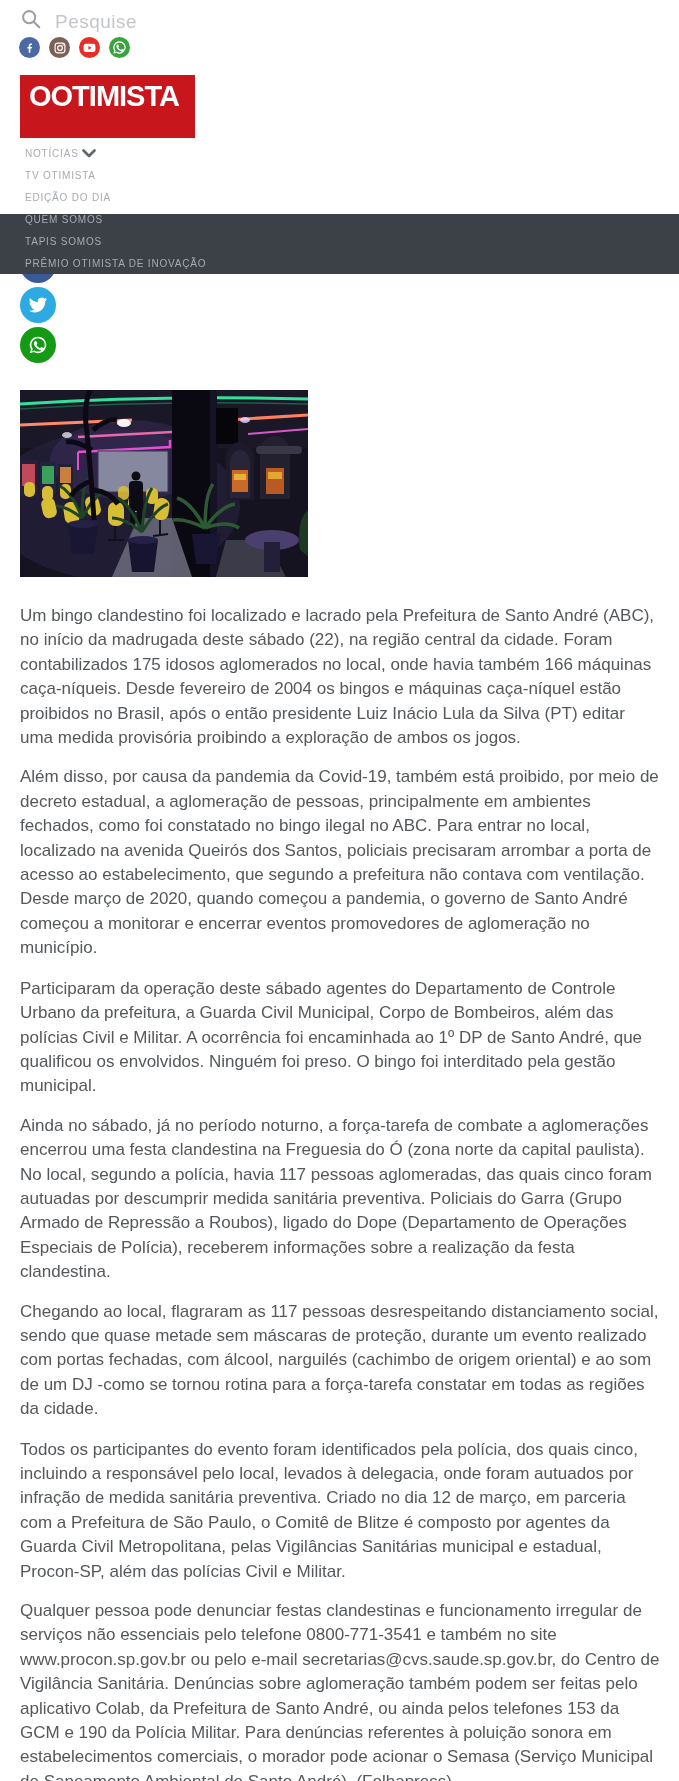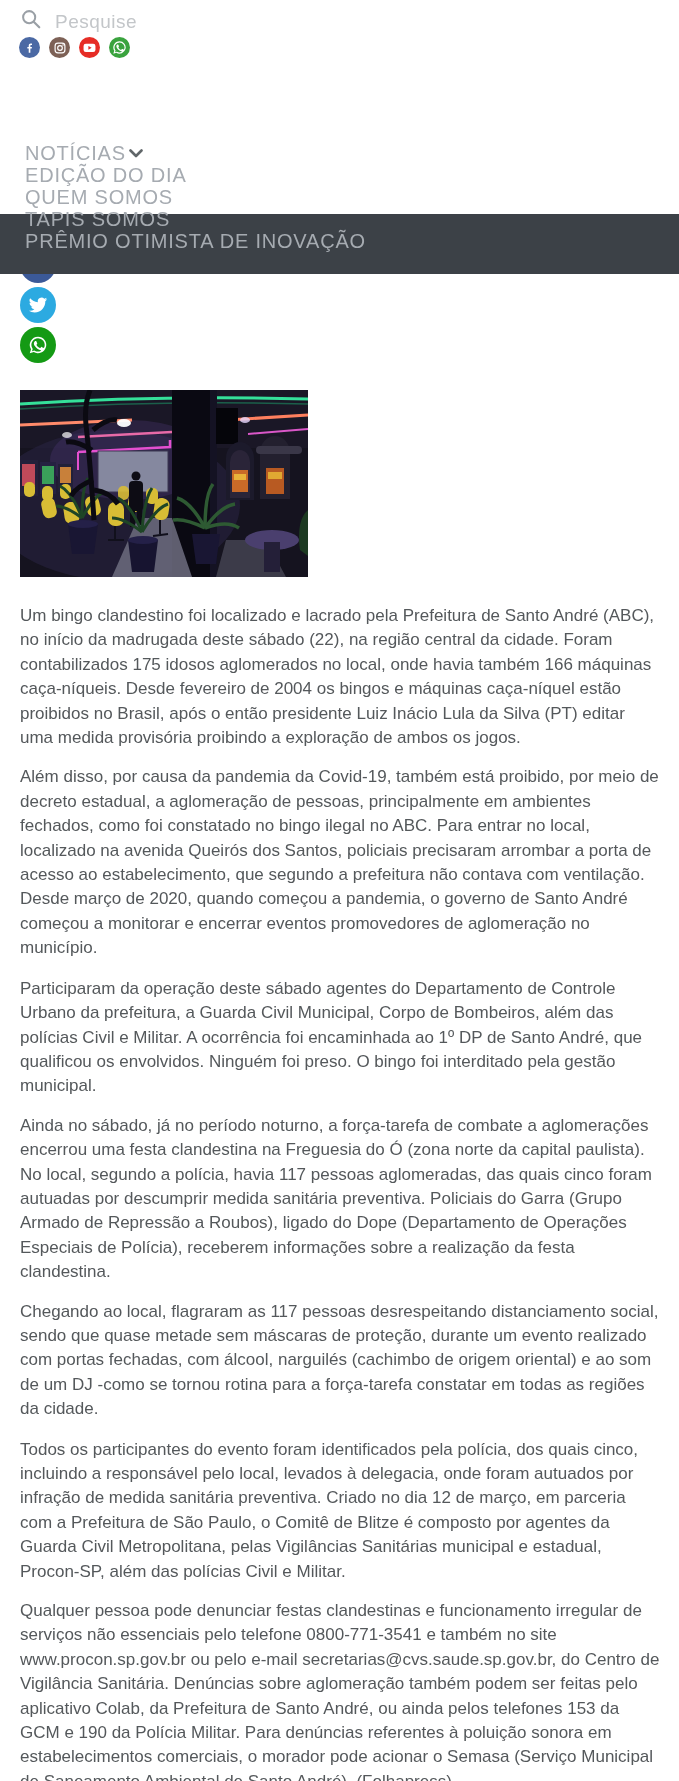--- a/index.html
+++ b/index.html
@@ -11,21 +11,21 @@
   .search-input{border:none;outline:none;font-size:19px;color:#777;width:560px;background:transparent;font-family:inherit;letter-spacing:.5px;}
   .search-input::placeholder{color:#c3c6c9;}
   .social-row{position:absolute;left:19px;top:37px;display:flex;gap:9px;z-index:4;}
   .sicon{width:21px;height:21px;border-radius:50%;display:flex;align-items:center;justify-content:center;cursor:pointer;}
   .sicon svg{display:block;}
 
   .logo{position:absolute;left:20px;top:75px;width:175px;height:63px;background:#c8161d;cursor:pointer;z-index:4;}
   .logo-text{display:block;margin:7px 0 0 9px;color:#fff;font-weight:700;font-size:29px;letter-spacing:-1px;line-height:1;}
 
   .nav{position:absolute;left:25px;top:142px;z-index:3;list-style:none;margin:0;padding:0;}
-  .nav-item{height:22px;display:flex;align-items:center;gap:3px;font-size:20px;letter-spacing:.8px;color:#a6abb1;cursor:pointer;white-space:nowrap;}
+  .nav-item{height:22px;display:flex;align-items:center;gap:3px;font-size:10px;letter-spacing:.8px;color:#a6abb1;cursor:pointer;white-space:nowrap;}
   .nav-item .chev{display:flex;align-items:center;}
 
   .dark-bar{position:absolute;left:0;top:214px;width:679px;height:60px;background:#3c4147;z-index:2;}
 
   .share-rail{position:absolute;left:20px;top:247px;z-index:1;}
   .ricon{width:36px;height:36px;border-radius:50%;display:flex;align-items:center;justify-content:center;cursor:pointer;margin-bottom:4px;}
   .ricon svg{display:block;}
 
   
   .article-image{position:absolute;left:20px;top:390px;width:288px;height:187px;margin:0;}
@@ -68,29 +68,35 @@
           <path d="M10.2 9.4l5.2 3.1-5.2 3.1z" fill="#e62d26"></path>
         </svg>
       </div>
       <div class="sicon" style="background: rgb(58, 163, 62);">
         <svg width="15" height="15" viewBox="0 0 24 24">
           <path fill="#fff" d="M12.04 2a9.9 9.9 0 0 0-8.4 15.16L2.1 21.9l4.87-1.47A9.9 9.9 0 1 0 12.04 2zm0 1.9a8 8 0 1 1-4.06 14.9l-.29-.17-2.89.87.89-2.82-.19-.3A8 8 0 0 1 12.04 3.9zm-3.2 3.4c-.2 0-.52.07-.79.37-.27.3-1.04 1.02-1.04 2.48s1.07 2.88 1.22 3.08c.15.2 2.06 3.3 5.1 4.5 2.52 1 3.03.8 3.58.75.55-.05 1.77-.72 2.02-1.43.25-.7.25-1.3.17-1.43-.07-.12-.27-.2-.57-.35-.3-.15-1.77-.87-2.04-.97-.27-.1-.47-.15-.67.15-.2.3-.77.97-.94 1.17-.17.2-.35.22-.65.07-.3-.15-1.26-.46-2.4-1.48-.89-.8-1.49-1.77-1.66-2.07-.17-.3-.02-.46.13-.61.13-.13.3-.35.45-.52.15-.17.2-.3.3-.5.1-.2.05-.37-.02-.52-.08-.15-.67-1.62-.92-2.22-.24-.58-.49-.5-.67-.51z"></path>
         </svg>
       </div>
     </div>
 
+  <div class="logo">
+    <span class="logo-text">OOTIMISTA</span>
+  </div>
 
   <ul class="nav" id="main-nav">
       <li class="nav-item">
         <span>NOTÍCIAS</span>
         <span class="chev">
           <svg width="14" height="9" viewBox="0 0 14 9">
             <polyline points="1.5,1.5 7,7 12.5,1.5" fill="none" stroke="#606669" stroke-width="2.6" stroke-linecap="round" stroke-linejoin="round"></polyline>
           </svg>
         </span>
+      </li>
+      <li class="nav-item">
+        <span>TV OTIMISTA</span>
       </li>
       <li class="nav-item">
         <span>EDIÇÃO DO DIA</span>
       </li>
       <li class="nav-item">
         <span>QUEM SOMOS</span>
       </li>
       <li class="nav-item">
         <span>TAPIS SOMOS</span>
       </li>

